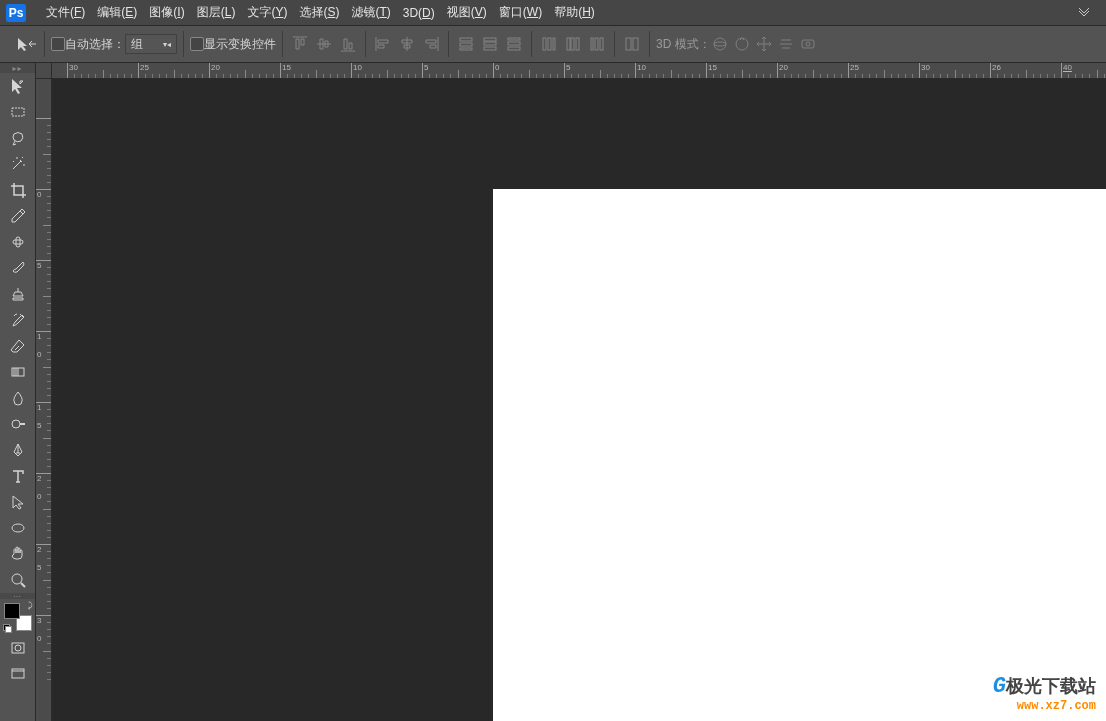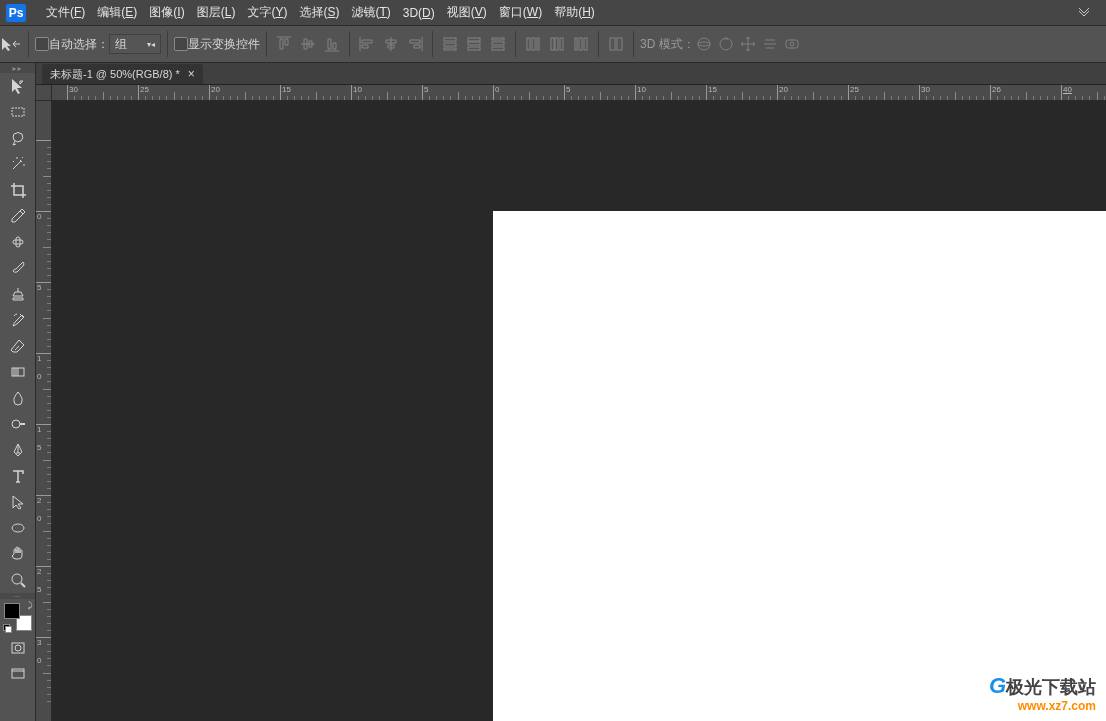--- a/index.html
+++ b/index.html
@@ -16,21 +16,21 @@
   width: 20px; height: 18px; background: #1473e6; color: #fff;
   font-weight: bold; font-size: 12px; display: flex; align-items: center;
   justify-content: center; border-radius: 2px; margin-right: 14px;
 }
 .menu-item { padding: 4px 6px; cursor: default; color: #e4e4e4; white-space: nowrap; }
 .menu-item u { text-decoration: underline; }
 .dots-btn { margin-left: auto; margin-right: 10px; color: #c8c8c8; padding: 2px 6px; }
 
 .optbar {
   height: 37px; background: #535353; display: flex; align-items: center;
-  padding-left: 0; border-bottom: 1px solid #2a2a2a;
+  padding-left: 16px; border-bottom: 1px solid #2a2a2a;
 }
 .move-tool-ico { width: 22px; height: 18px; display: flex; align-items: center; }
 .divider { width: 1px; height: 26px; background: #3c3c3c; margin: 0 6px; }
 .chk {
   width: 14px; height: 14px; border: 1px solid #888; background: #454545;
   border-radius: 2px;
 }
 .lbl { color: #d4d4d4; }
 .sel {
   width: 52px; height: 20px; background: #555; border: 1px solid #404040;
@@ -105,21 +105,21 @@
 .rul-vlabel { position: absolute; left: 1px; font-size: 8px; }
 .canvas-viewport {
   flex: 1; background: #282828; position: relative; overflow: hidden;
 }
 .canvas {
   position: absolute; background: #fff;
   left: 441px; top: 110px; width: 800px; height: 800px;
 }
 .watermark {
   position: absolute; right: 10px; bottom: 8px; text-align: right;
-  font-family: Liberation Sans, sans-serif; pointer-events: none;
+  font-family: Liberation Mono, monospace; pointer-events: none;
 }
 .wm-logo { font-size: 18px; font-weight: bold; color: #444; }
 .wm-logo .swirl { color: #1a8fe6; font-style: italic; font-size: 22px; }
 .wm-url { font-size: 12px; color: #ff8c00; font-weight: bold; }
 </style>
 </head>
 <body>
 
 <div class="menubar">
   <div class="ps-logo">Ps</div>
@@ -402,26 +402,20 @@
       </div>
     <div class="tool-btn">
         <svg width="18" height="18">
           <rect x="3" y="4" width="12" height="9" stroke="#d4d4d4" fill="none"></rect>
           <path d="M3 6 h12" stroke="#d4d4d4"></path>
         </svg>
       </div>
   </div>
 
   <div class="doc-area">
-    <div class="tabbar">
-      <div class="tab">
-        <span>未标题-1 @ 50%(RGB/8) *</span>
-        <span class="tab-close">×</span>
-      </div>
-    </div>
     <div class="ruler-wrap">
       <div class="ruler-corner"></div>
       <div class="ruler-h" id="ruler-h">
           <div class="rul-tick-major" style="left: 15px;"></div>
           <div class="rul-label" style="left: 17px;">30</div>
           <div class="rul-tick-minor" style="left: 22.1px;"></div>
           <div class="rul-tick-minor" style="left: 29.2px;"></div>
           <div class="rul-tick-minor" style="left: 36.3px;"></div>
           <div class="rul-tick-minor" style="left: 43.4px;"></div>
           <div class="rul-tick-med" style="left: 50.5px;"></div>

